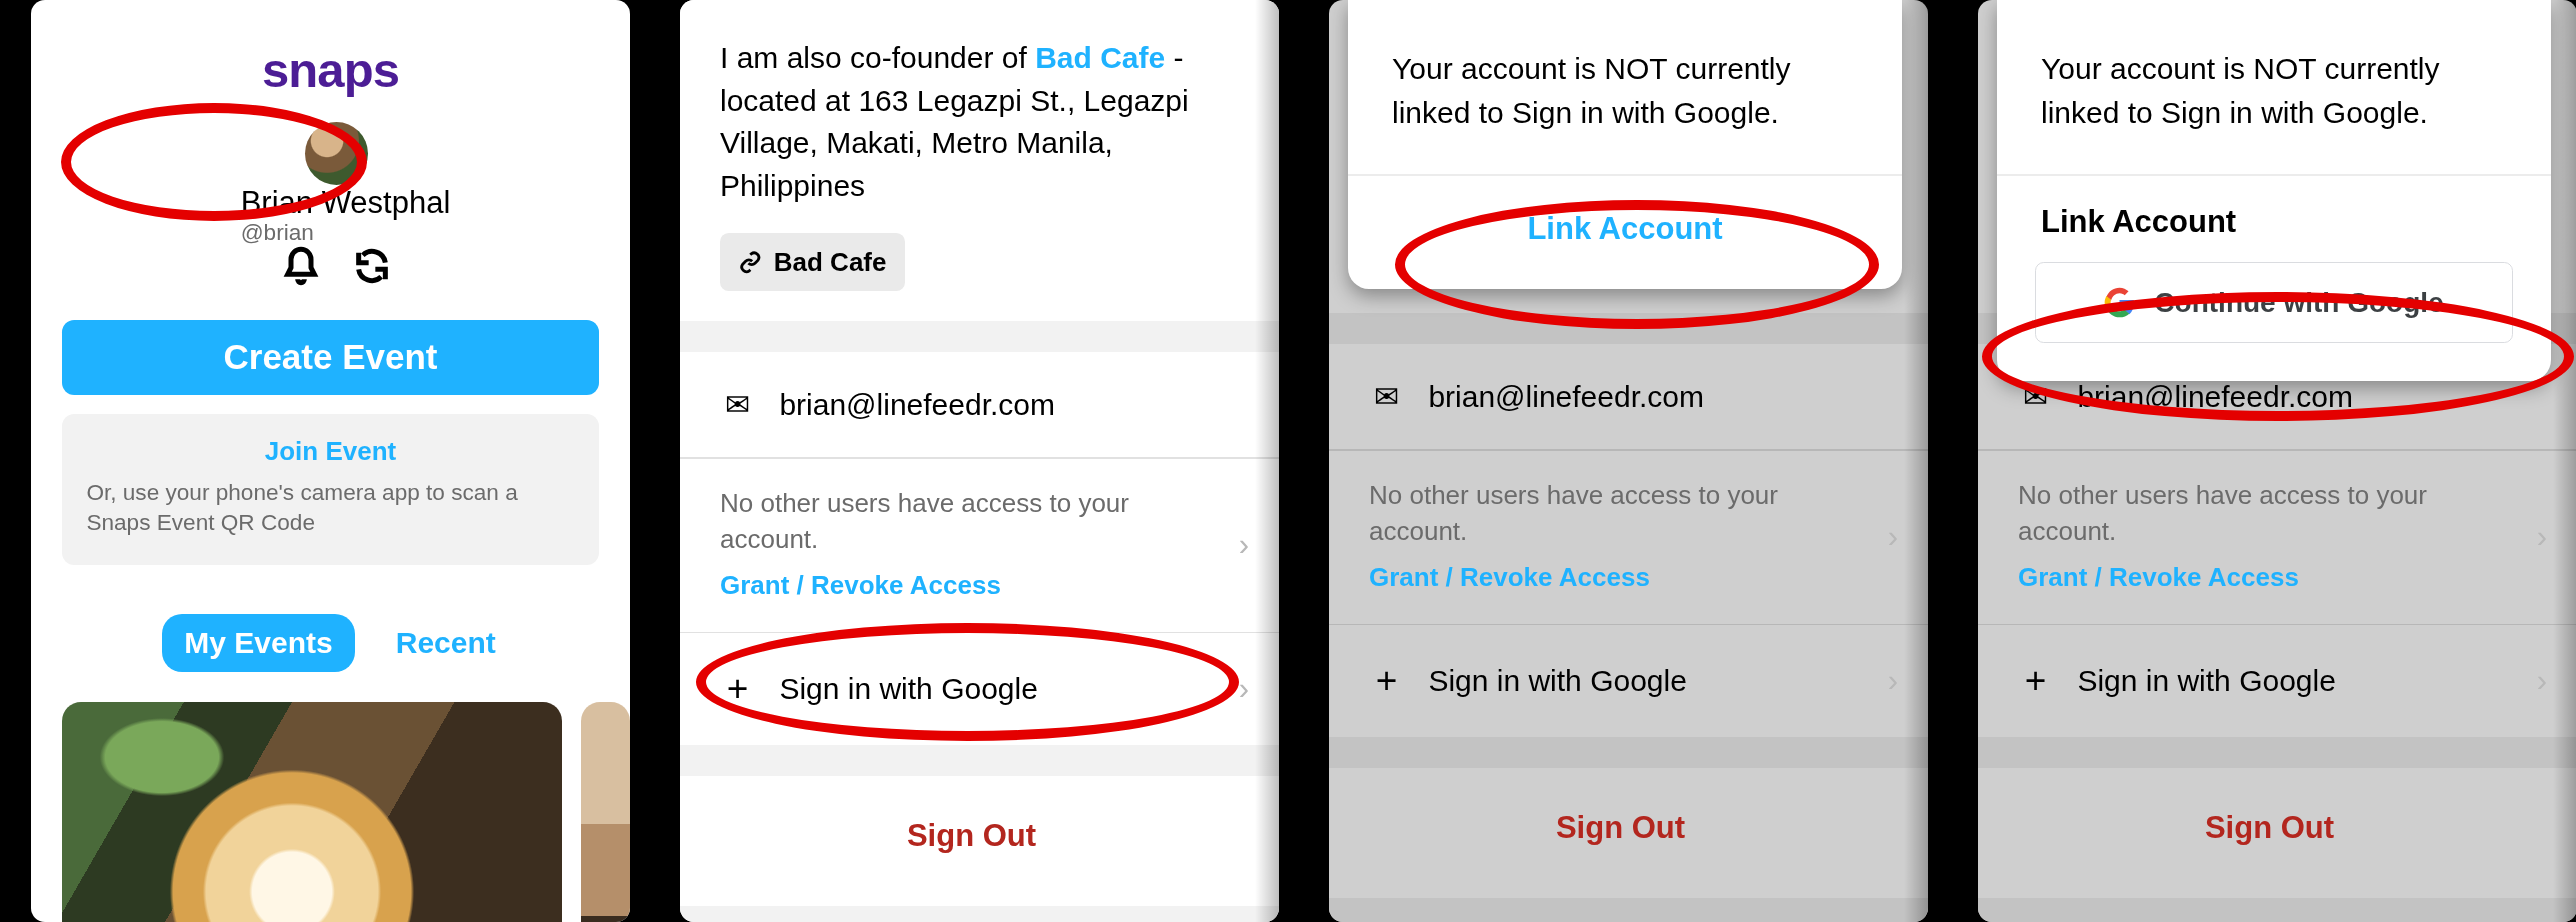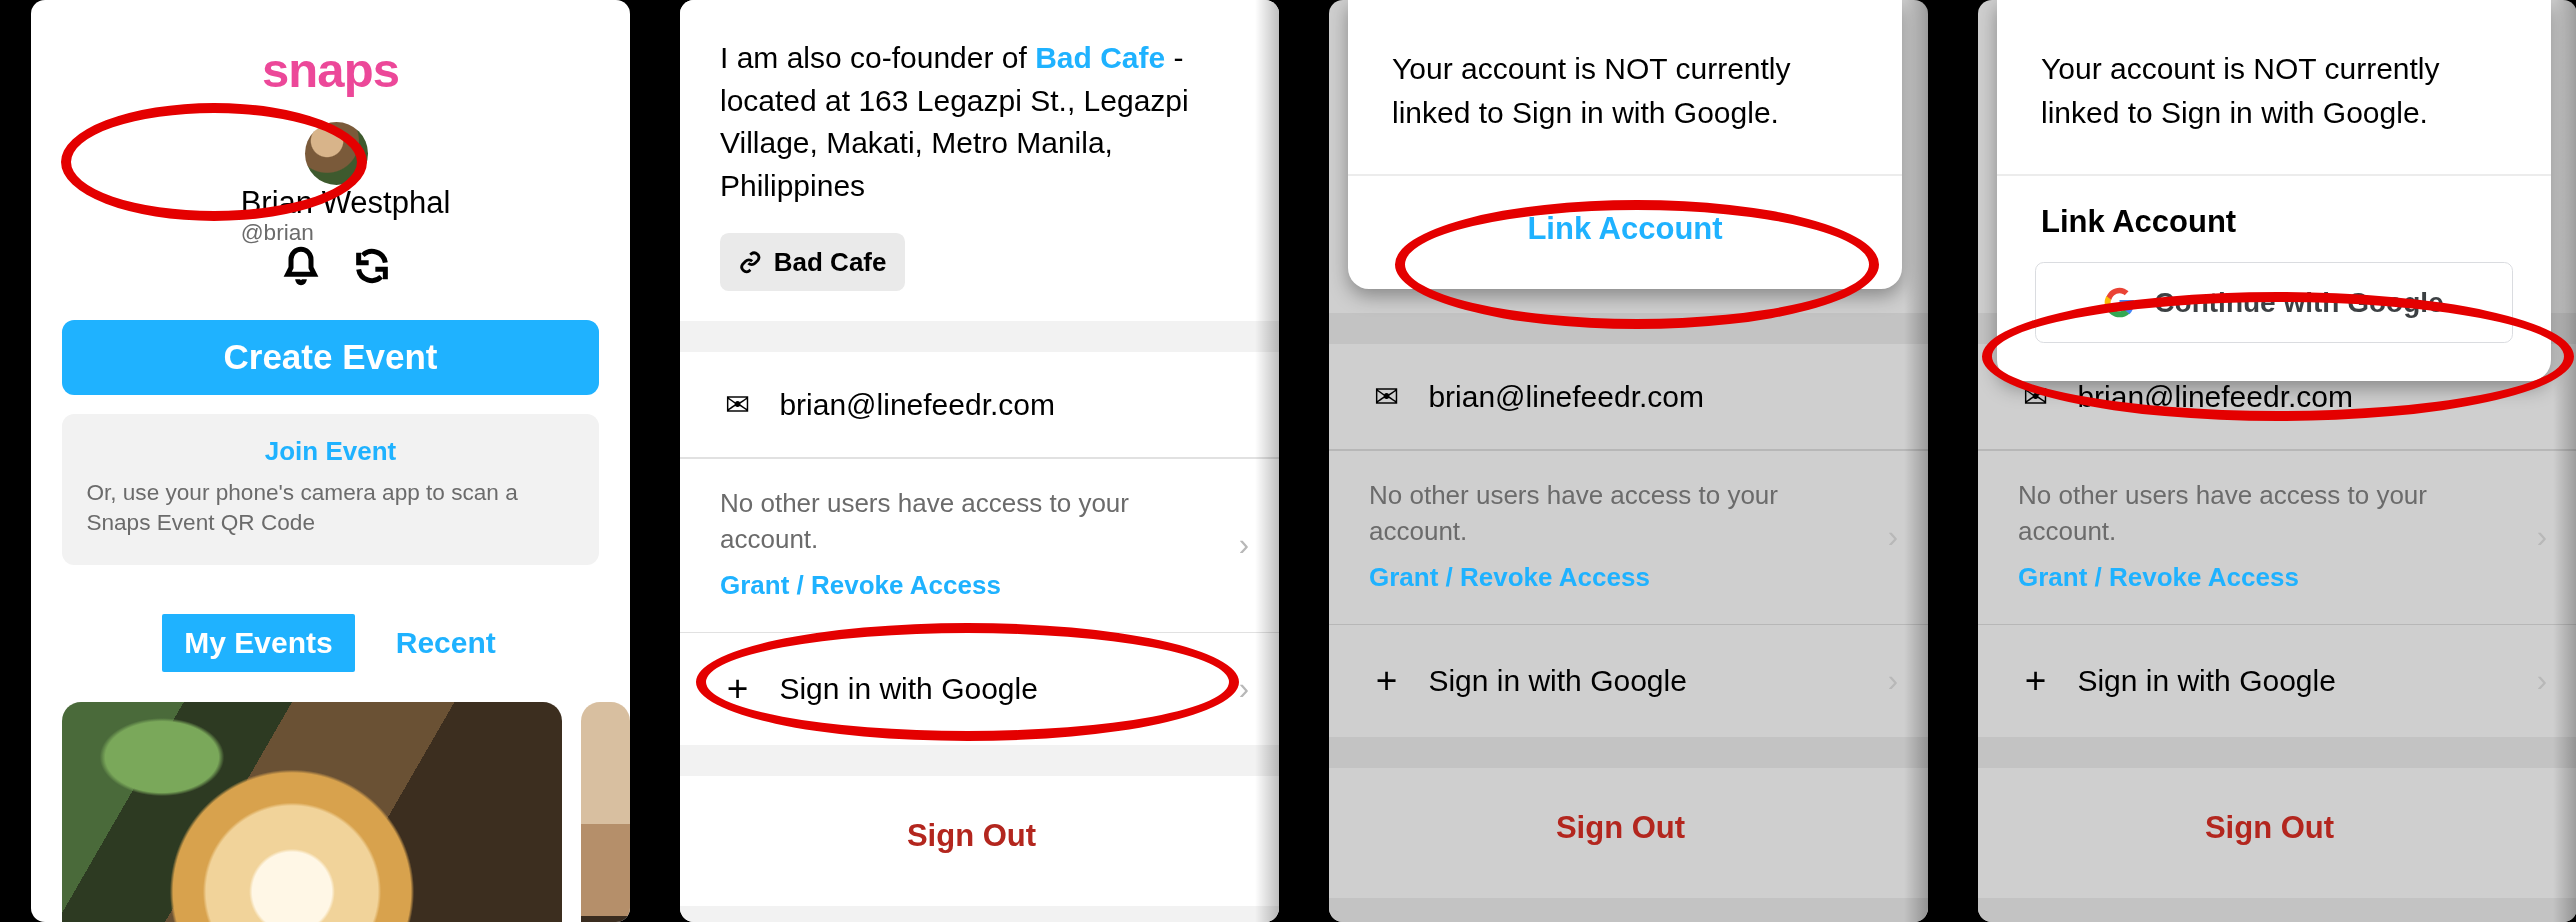--- a/index.html
+++ b/index.html
@@ -28,21 +28,21 @@
   }
 
   
   .s1-header {
     text-align: center;
     padding: 42px 0 19px 0;
   }
   .brand {
     font-size: 49px;
     font-weight: 800;
-    color: #ec4899;
+    color: #4c1d95;
     letter-spacing: -0.9px;
   }
   .s1-profile-row {
     display:flex; align-items:center;
     padding: 5.2px 31px 15.7px 42px;
     flex-direction: column;
   }
   .avatar {
     width:63px; height:63px; border-radius:50%;
     background: radial-gradient(circle at 35% 30%, #d8b48a 0 26%, #7a5a3a 28% 52%, #3e5a2e 54% 100%);
@@ -77,21 +77,21 @@
   }
   .join-sub { color:#6b6b6b; font-size:22.6px; line-height:1.35; }
 
   .tabs {
     margin-top: 49px;
     display:flex; justify-content:center; gap:37px;
     font-size:30px; font-weight:700;
   }
   .tab-active {
     background:#1fb2ff; color:#fff;
-    padding:12.2px 22.6px; border-radius:2px;
+    padding:12.2px 22.6px; border-radius:20px;
   }
   .tab-inactive { color:#1fb2ff; padding:12.2px 3.5px; }
 
   .event-thumbs {
     margin-top: 30px;
     padding-left:31px;
     display:flex; gap:19px;
   }
   .event-card {
     width:505px; height:306px;

